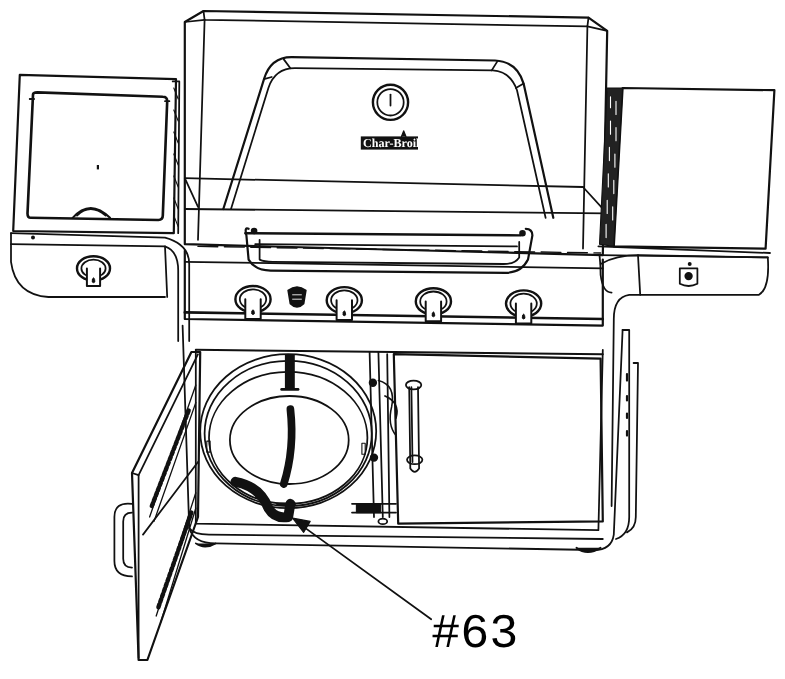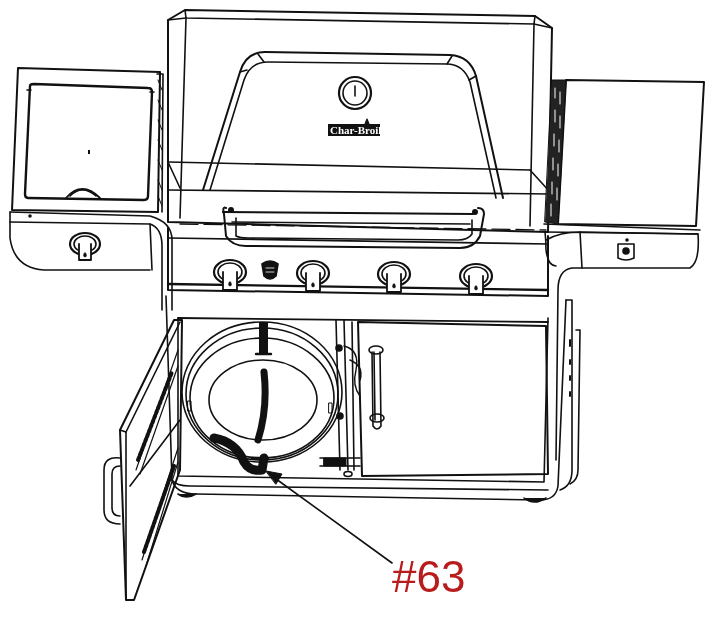--- a/index.html
+++ b/index.html
@@ -1,21 +1,21 @@
 <!DOCTYPE html>
 <html><head>
 <meta charset="utf-8">
 <style>
   html, body { margin: 0; padding: 0; background: #ffffff; }
   body { width: 714px; height: 617px; overflow: hidden; position: relative; font-family: "Liberation Sans", sans-serif; }
   #stage { position: absolute; left: 0; top: 0; width: 626px; height: 617px; }
   svg { display: block; }
   .callout-label {
     position: absolute; left: 392px; top: 555px;
-    font-family: Liberation Sans, sans-serif; font-size: 44px; color: #b91c1c;
+    font-family: Liberation Mono, monospace; font-size: 44px; color: #000000;
     letter-spacing: 0px; line-height: 1; text-align: right;
   }
   .brand-text {
     font-family: "Liberation Serif", serif; font-weight: bold;
   }
 </style>
 </head>
 <body>
 
 <div id="stage">

